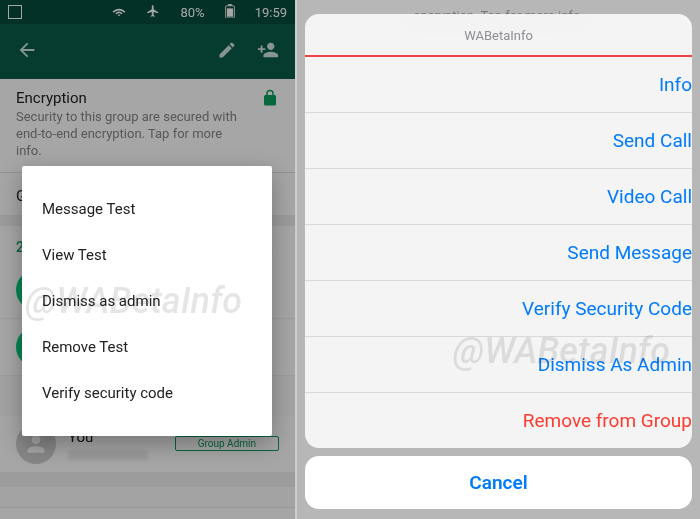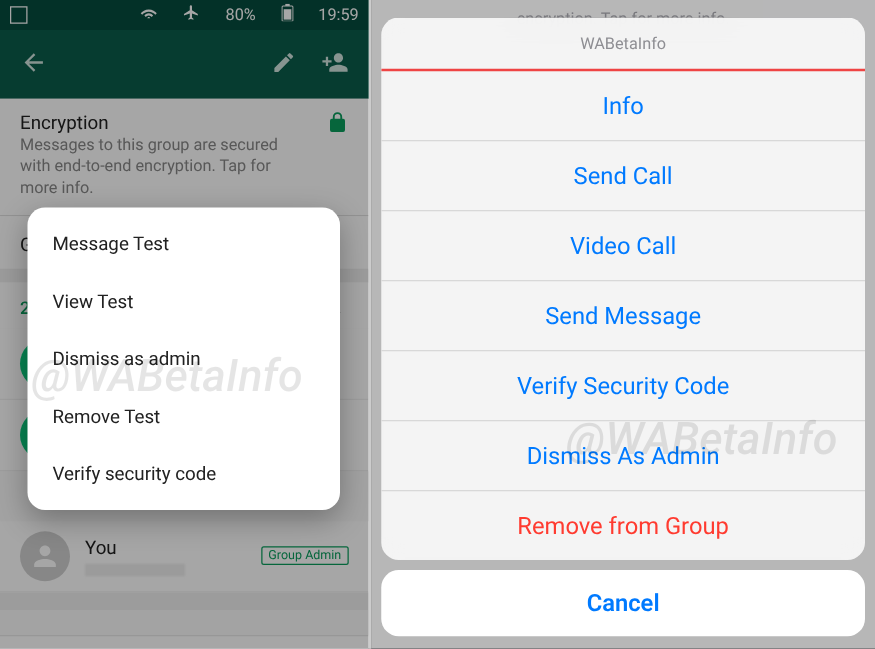--- a/index.html
+++ b/index.html
@@ -18,38 +18,38 @@
   .enc-row { display:flex; align-items:flex-start; gap:12px; }
   .enc-text { flex:1; }
   .enc-title { font-size:15px; color:#222; margin-bottom:2px; }
   .enc-sub { font-size:13px; color:#888; line-height:1.3; }
   .lock-ico { color:#0a9d5d; font-size:18px; }
   .gs-header { padding:14px 16px 10px; font-size:15px; color:#222; background:#fff; border-bottom:1px solid #eee; }
   .part-row { display:flex; align-items:center; padding:8px 16px; background:#fff; gap:12px; border-bottom:1px solid #f2f2f2; position:relative; }
   .part-header { color:#0a9d5d; font-size:14px; font-weight:500; padding:10px 16px 4px; background:#fff; display:flex; justify-content:space-between; align-items:center; }
   .avatar { width:40px; height:40px; border-radius:50%; background:#d0d0d0; display:flex; align-items:center; justify-content:center; }
   .avatar.g { background:#0acc7e; }
-  .badge { border:1px solid #0a9d5d; color:#0a9d5d; font-size:10px; padding:1px 5px; border-radius:2px; }
+  .badge { border:1px solid #0a9d5d; color:#0a9d5d; font-size:10px; padding:1px 22px; border-radius:2px; }
   .dots { color:#555; font-size:18px; padding:0 4px; }
   .exit-row { margin-top:20px; padding:16px; display:flex; align-items:center; gap:24px; color:#d9534f; font-size:15px; background:#fff; border-top:1px solid #e8e8e8; border-bottom:1px solid #e8e8e8;}
   .android-overlay { position:absolute; inset:0; background:rgba(0,0,0,0.35); }
-  .android-menu { position:absolute; left:22px; top:166px; width:250px; background:#fff; border-radius:14px; box-shadow:0 8px 24px rgba(0,0,0,0.3); padding:6px 0; }
+  .android-menu { position:absolute; left:22px; top:166px; width:250px; background:#fff; border-radius:2px; box-shadow:0 8px 24px rgba(0,0,0,0.3); padding:20px 0; }
   .android-menu .item { padding:14px 20px; font-size:15px; color:#222; }
   .you-name { font-size:15px; color:#222; }
   .you-sub { width:80px; height:10px; background:#eee; margin-top:4px; filter:blur(1px); }
 
   
   .ios { width:403px; background:#d7d7d8; position:relative; }
   .ios-bg-text { position:absolute; top:8px; left:0; right:0; text-align:center; color:#8e8e93; font-size:13px; padding:0 40px; line-height:1.3; }
   .ios-bg-clear { position:absolute; left:0; right:0; top:448px; color:#d9534f; font-size:17px; padding:14px 16px; }
   .ios-overlay { position:absolute; inset:0; background:rgba(0,0,0,0.15); }
   .ios-sheet { position:absolute; left:8px; right:8px; top:14px; bottom:8px; display:flex; flex-direction:column; }
   .ios-group { background:rgba(248,248,248,0.92); border-radius:14px; overflow:hidden; backdrop-filter:blur(8px); }
   .ios-title { text-align:center; padding:14px 0 12px; font-size:13px; color:#8e8e93; border-bottom:2px solid #ef4444; }
-  .ios-opt { text-align:center; padding:16px 0; font-size:19px; color:#007aff; border-bottom:1px solid #d8d8d8; }
+  .ios-opt { text-align:right; padding:16px 0; font-size:19px; color:#007aff; border-bottom:1px solid #d8d8d8; }
   .ios-opt:last-child { border-bottom:none; }
   .ios-opt.destructive { color:#ff3b30; }
   .ios-cancel { margin-top:8px; background:#fff; border-radius:14px; text-align:center; padding:15px 0; font-size:19px; font-weight:600; color:#007aff; }
   .watermark { position:absolute; color:rgba(0,0,0,0.10); font-size:36px; font-style:italic; font-weight:500; pointer-events:none; }
 </style>
 </head>
 <body>
 
 <div class="pane android">
   <div class="statusbar">
@@ -93,21 +93,21 @@
       <svg width="22" height="22" viewBox="0 0 24 24">
           <path d="M15 12c2.21 0 4-1.79 4-4s-1.79-4-4-4-4 1.79-4 4 1.79 4 4 4zm-9-2V7H4v3H1v2h3v3h2v-3h3v-2H6zm9 4c-2.67 0-8 1.34-8 4v2h16v-2c0-2.66-5.33-4-8-4z"></path>
         </svg>
     </span>
   </div>
 
   <div class="section">
     <div class="enc-row">
       <div class="enc-text">
         <div class="enc-title">Encryption</div>
-        <div class="enc-sub">Messages to this group are secured with end-to-end encryption. Tap for more info.</div>
+        <div class="enc-sub">Security to this group are secured with end-to-end encryption. Tap for more info.</div>
       </div>
       <span class="lock-ico">
         <svg width="18" height="18" viewBox="0 0 24 24" fill="#0a9d5d">
             <path d="M18 8h-1V6a5 5 0 0 0-10 0v2H6a2 2 0 0 0-2 2v10a2 2 0 0 0 2 2h12a2 2 0 0 0 2-2V10a2 2 0 0 0-2-2zM9 6a3 3 0 0 1 6 0v2H9V6z"></path>
           </svg>
       </span>
     </div>
   </div>
 
   <div class="gs-header">Group settings</div>

